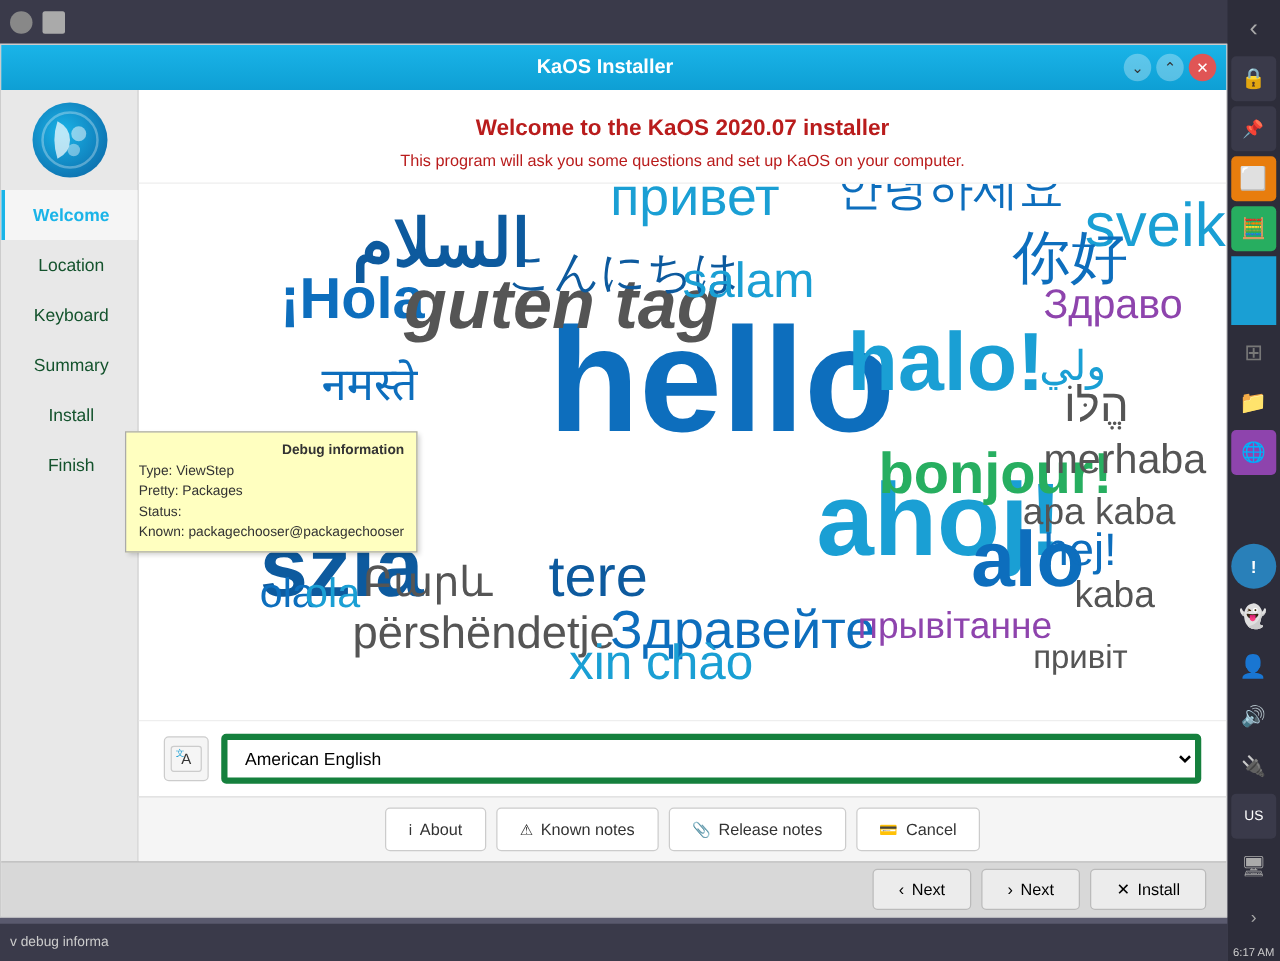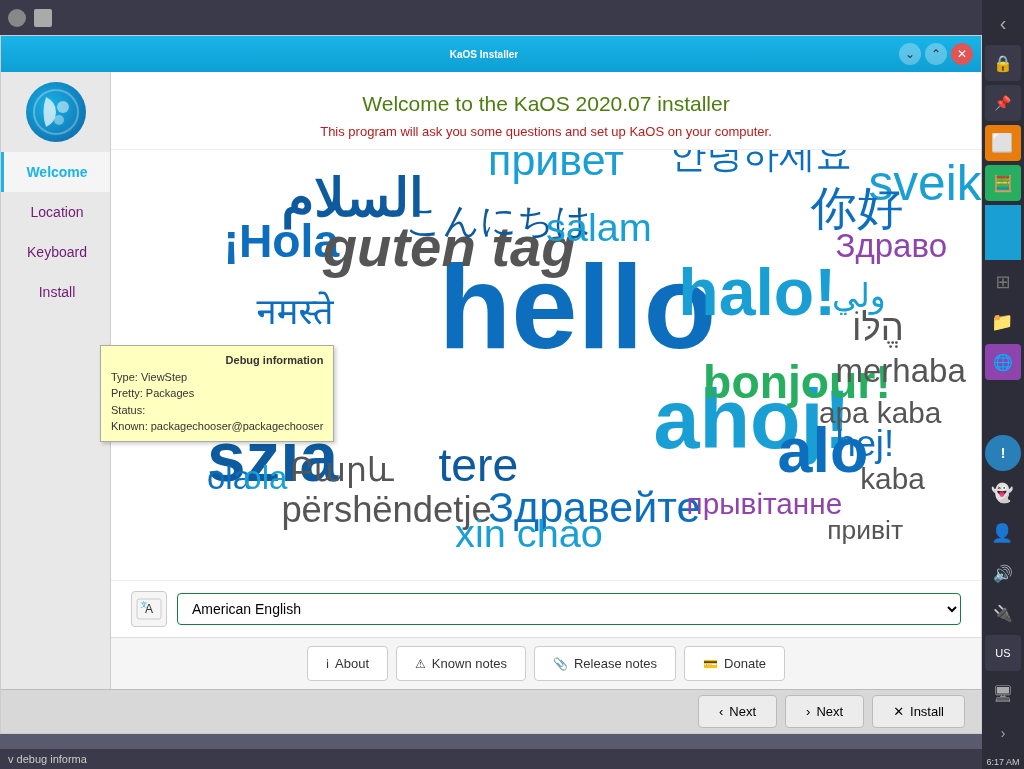--- a/index.html
+++ b/index.html
@@ -78,21 +78,21 @@
       height: 36px;
       background: linear-gradient(to bottom, #1ab4e8, #0e9fd4);
       display: flex;
       align-items: center;
       justify-content: space-between;
       padding: 0 8px;
       flex-shrink: 0;
     }
     .title-bar-title {
       color: white;
-      font-size: 10px;
+      font-size: 16px;
       font-weight: bold;
       flex: 1;
       text-align: center;
     }
     .title-bar-controls {
       display: flex; gap: 4px;
     }
     .title-btn {
       width: 22px; height: 22px;
       border-radius: 50%;
@@ -146,41 +146,41 @@
       cursor: pointer;
       border-left: 3px solid transparent;
     }
     .nav-item.active {
       color: #1ab4e8;
       font-weight: bold;
       border-left-color: #1ab4e8;
       background: #f5f5f5;
     }
     .nav-item:not(.active) {
-      color: #701a75;
+      color: #14532d;
     }
 
     
     .main-content {
       flex: 1;
       display: flex;
       flex-direction: column;
       background: white;
       position: relative;
     }
 
     .content-header {
       padding: 20px 20px 10px;
       text-align: center;
       border-bottom: 1px solid #eee;
     }
     .content-title {
-      font-size: 21px;
-      font-weight: normal;
-      color: #4d7c0f;
+      font-size: 18px;
+      font-weight: bold;
+      color: #b91c1c;
       margin-bottom: 8px;
     }
     .content-subtitle {
       font-size: 13px;
       color: #b91c1c;
     }
 
     
     .word-cloud-area {
       flex: 1;
@@ -206,21 +206,21 @@
       width: 36px; height: 36px;
       border: 1px solid #ccc;
       border-radius: 4px;
       display: flex; align-items: center; justify-content: center;
       font-size: 18px;
       background: #f5f5f5;
     }
     .lang-select {
       flex: 1;
       padding: 6px 10px;
-      border: 1px solid #15803d;
+      border: 5px solid #15803d;
       border-radius: 4px;
       font-size: 14px;
       background: white;
       cursor: pointer;
     }
 
     
     .bottom-bar {
       padding: 8px 16px;
       display: flex;
@@ -281,21 +281,21 @@
       color: #333;
       z-index: 100;
       box-shadow: 2px 2px 4px rgba(0,0,0,0.2);
       line-height: 1.5;
     }
 
     
     .bottom-status {
       position: absolute;
       bottom: 0; left: 0; right: 42px;
-      height: 20px;
+      height: 30px;
       background: #3a3a4a;
       display: flex;
       align-items: center;
       padding: 0 8px;
     }
     .status-text {
       color: #ccc;
       font-size: 11px;
     }
   </style>
@@ -350,21 +350,23 @@
             <circle cx="25" cy="25" r="22" fill="none" stroke="rgba(255,255,255,0.3)" stroke-width="2"></circle>
             <path d="M15 10 Q10 25 15 40 Q25 35 25 25 Q25 15 15 10Z" fill="rgba(255,255,255,0.7)"></path>
             <circle cx="32" cy="20" r="6" fill="rgba(255,255,255,0.5)"></circle>
             <circle cx="28" cy="33" r="5" fill="rgba(255,255,255,0.4)"></circle>
           </svg>
         </div>
       </div>
       <div class="nav-item active">Welcome</div>
       <div class="nav-item">Location</div>
       <div class="nav-item">Keyboard</div>
+      <div class="nav-item">Summary</div>
       <div class="nav-item">Install</div>
+      <div class="nav-item">Finish</div>
     </div>
 
     <div class="main-content">
 
       <div class="content-header">
         <div class="content-title">Welcome to the KaOS 2020.07 installer</div>
         <div class="content-subtitle">This program will ask you some questions and set up KaOS on your computer.</div>
       </div>
 
       <div class="word-cloud-area">
@@ -428,21 +430,21 @@
         <button class="bottom-btn">
           <span style="font-size:12px;">⚠</span>
           <span>Known notes</span>
         </button>
         <button class="bottom-btn">
           <span style="font-size:12px;">📎</span>
           <span>Release notes</span>
         </button>
         <button class="bottom-btn">
           <span style="font-size:12px;">💳</span>
-          <span>Donate</span>
+          <span>Cancel</span>
         </button>
       </div>
     </div>
   </div>
 
   <div class="nav-footer">
     <button class="nav-btn">
       <span>‹</span>
       <span>Next</span>
     </button>

